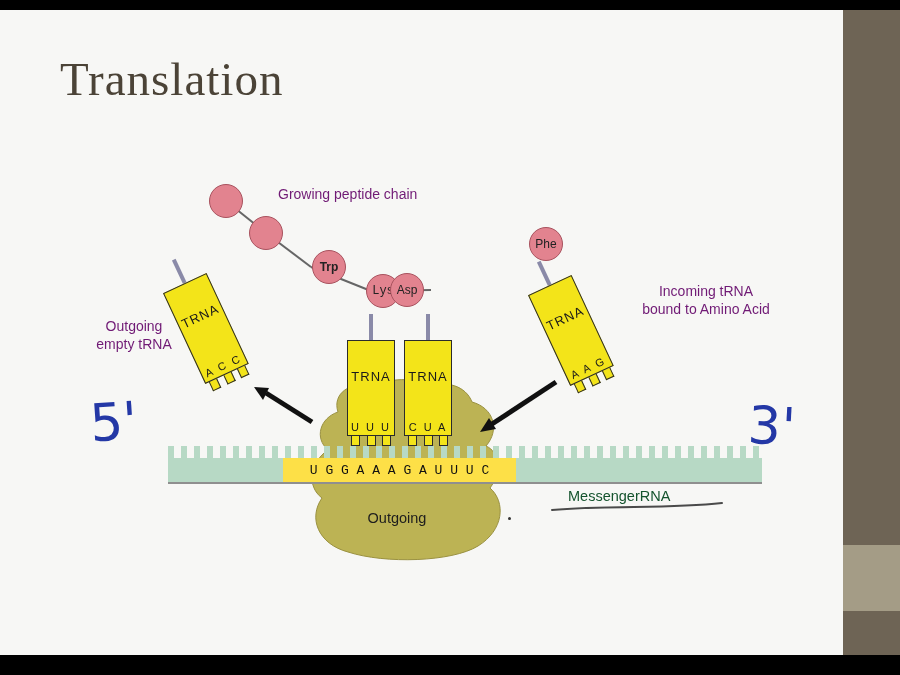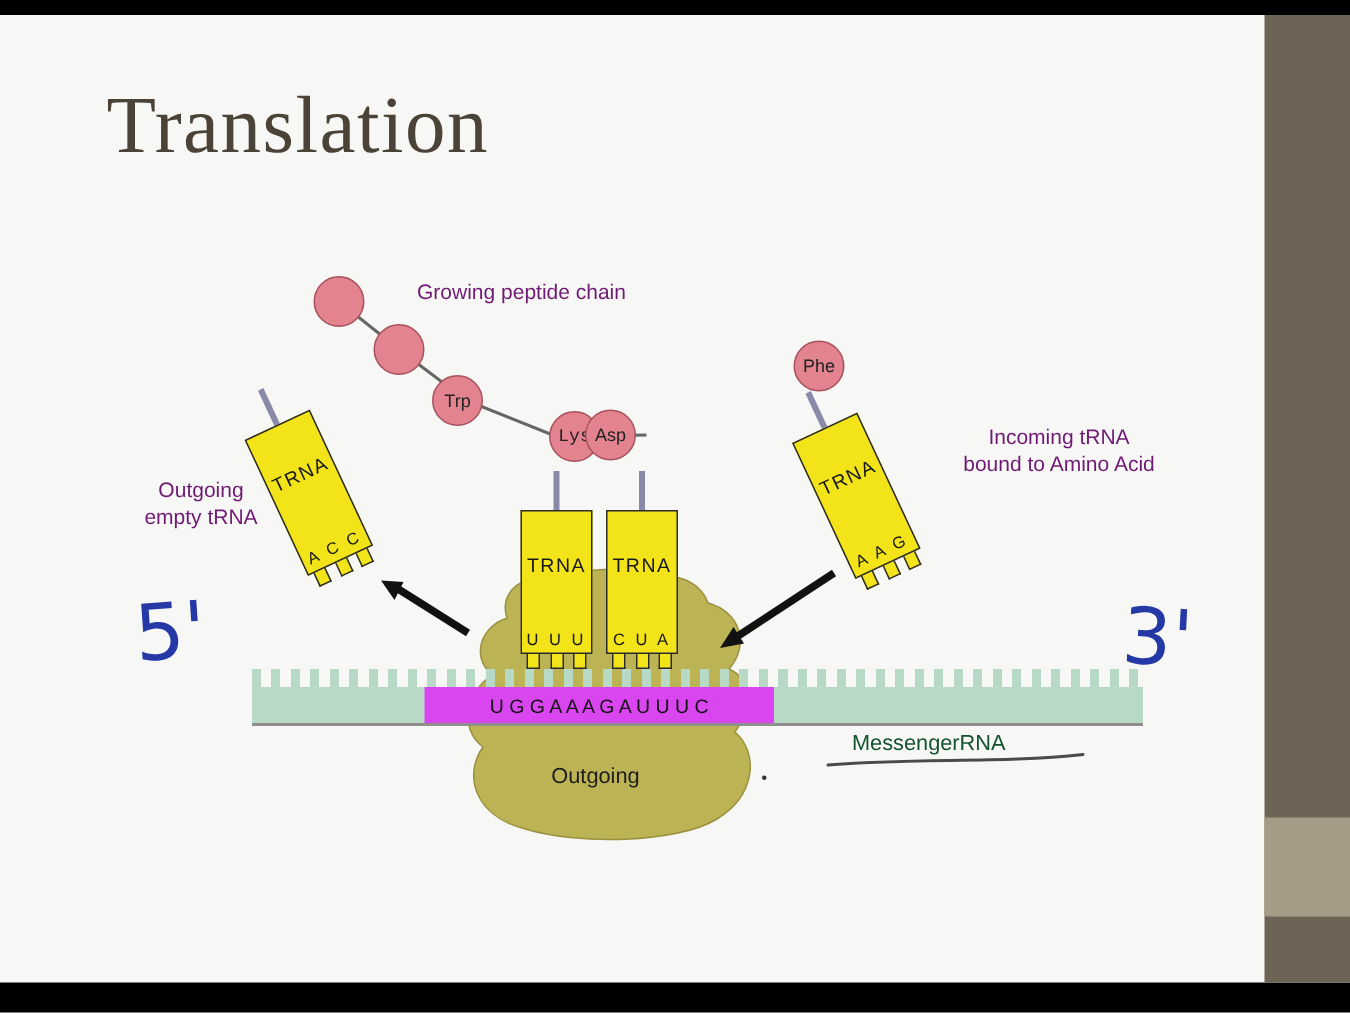--- a/index.html
+++ b/index.html
@@ -1,29 +1,29 @@
 <!DOCTYPE html>
 <html><head>
 <meta charset="utf-8">
 <style>
   html,body{margin:0;padding:0;}
   body{width:900px;height:675px;font-family:"Liberation Sans",sans-serif;}
   .screen{position:relative;width:900px;height:675px;background:#000;overflow:hidden;}
   .slide{position:absolute;left:0;top:10px;width:900px;height:645px;background:#f7f7f5;overflow:hidden;}
   .band{position:absolute;left:843px;top:0;width:57px;height:645px;background:#6e6455;}
   .band-light{position:absolute;left:843px;top:535px;width:57px;height:66px;background:#a49c86;}
-  .title{position:absolute;left:71px;top:42px;font-family:"Liberation Serif",serif;font-size:54px;color:#4b4337;letter-spacing:1px;}
+  .title{position:absolute;left:60px;top:42px;font-family:"Liberation Serif",serif;font-size:47px;color:#4b4337;letter-spacing:1px;}
   .label{position:absolute;color:#701a75;font-size:14px;line-height:1.25;}
   .credit{position:absolute;left:275px;top:595px;width:300px;text-align:center;font-family:"Liberation Serif",serif;font-size:13px;color:#333;}
   svg.under{position:absolute;left:0;top:0;z-index:1;}
   svg.over{position:absolute;left:0;top:0;z-index:6;pointer-events:none;}
   .mrna-teeth{position:absolute;left:168px;top:436px;width:594px;height:12px;z-index:2;
     background:repeating-linear-gradient(90deg,#b7d9c5 0 6px,rgba(0,0,0,0) 6px 13px);}
   .mrna-body{position:absolute;left:168px;top:448px;width:594px;height:24px;background:#b7d9c5;border-bottom:2px solid #8f8f8f;z-index:2;}
-  .mrna-codons{position:absolute;left:283px;top:448px;width:233px;height:24px;background:#d946ef;display:flex;align-items:center;justify-content:center;font-size:13px;color:#111;z-index:3;white-space:nowrap;}
+  .mrna-codons{position:absolute;left:283px;top:448px;width:233px;height:24px;background:#fde047;display:flex;align-items:center;justify-content:center;font-size:13px;color:#111;z-index:3;white-space:nowrap;font-family:Liberation Mono, monospace;}
   .trna{position:absolute;width:48px;z-index:4;}
   .trna-stem{position:absolute;top:-26px;left:22px;width:4px;height:26px;background:#8a8aa8;}
   .trna-body{position:relative;width:48px;background:#f3e419;border:1.5px solid #2b2b2b;box-sizing:border-box;}
   .trna-mid .trna-body{height:96px;}
   .trna-tilt .trna-body{height:100px;}
   .trna-name{text-align:center;font-size:13px;color:#1a1a1a;margin-top:28px;letter-spacing:1px;}
   .trna-anticodon{position:absolute;bottom:2px;left:0;width:100%;text-align:center;font-size:11px;color:#1a1a1a;letter-spacing:2px;}
   .trna-teeth{display:flex;justify-content:space-between;padding:0 4px;margin-top:-1px;}
   .trna-teeth i{display:block;width:9px;height:11px;background:#f3e419;border:1.5px solid #2b2b2b;border-top:none;box-sizing:border-box;}
   .trna-outgoing{left:184px;top:268px;transform:rotate(-25deg);transform-origin:24px 55px;}
@@ -103,21 +103,21 @@
       </div>
       <div class="trna-teeth">
           <i></i>
           <i></i>
           <i></i>
         </div>
     </div>
 
     <div class="aa" style="left:209px;top:174px;"></div>
     <div class="aa" style="left:249px;top:206px;"></div>
-    <div class="aa" style="left:288px;top:240px;">Trp</div>
+    <div class="aa" style="left:312px;top:240px;font-weight:bold;">Trp</div>
     <div class="aa" style="left:366px;top:264px;font-family:Liberation Mono, monospace;">Lys</div>
     <div class="aa" style="left:390px;top:263px;">Asp</div>
     <div class="aa" style="left:529px;top:217px;text-align:center;">Phe</div>
 
     <svg class="over" width="843" height="645" viewBox="0 0 843 645">
       <g>
         <line x1="312" y1="412" x2="266" y2="383" stroke="#111" stroke-width="5"></line>
         <polygon points="254,377 269,378 263,390" fill="#111"></polygon>
       </g>
       <g>

